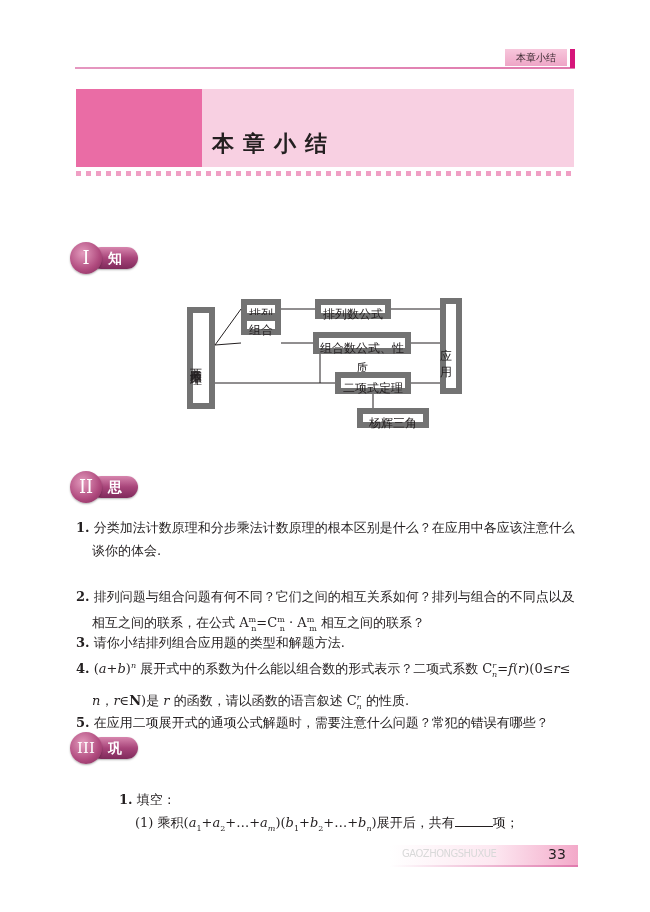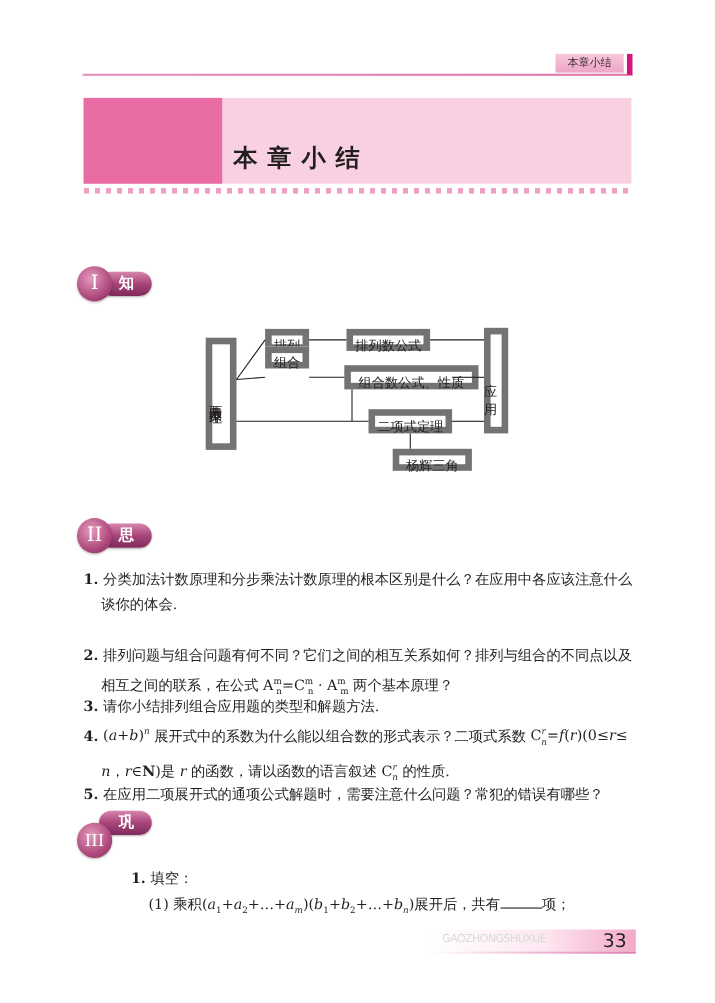--- a/index.html
+++ b/index.html
@@ -47,21 +47,21 @@
   .blank { display: inline-block; width: 38px; border-bottom: 1px solid #231f20; height: 12px; vertical-align: baseline; }
 
   
   .foot-band { position: absolute; left: 390px; top: 845px; width: 188px; height: 20px;
                background: linear-gradient(90deg, #ffffff 0%, #fde8f1 55%, #f3a9c9 100%); }
   .foot-line { position: absolute; left: 390px; top: 865px; width: 188px; height: 2px;
                background: linear-gradient(90deg, #ffffff, #e07aad); }
   .foot-brand { position: absolute; left: 402px; top: 848px; font-family: "DejaVu Sans", sans-serif;
                 font-size: 10px; color: #d9d9d9; letter-spacing: -0.5px; }
   .foot-page { position: absolute; left: 548px; top: 846px; font-family: "DejaVu Sans", sans-serif;
-               font-size: 17px; color: #231f20; }
+               font-size: 14px; color: #231f20; }
   sub, sup { font-size: 8px; }
   i { font-style: italic; }
 </style>
 </head>
 <body>
 
 <div class="run-head-line"></div>
 <div class="run-head-tab">本章小结</div>
 <div class="run-head-bar"></div>
 
@@ -79,21 +79,21 @@
 <div class="diagram">
 
   <div class="dbox vtext" style="left:187px;top:307px;width:28px;height:102px;line-height:26px;padding-top:8px;">两个基本原理</div>
 
   <div class="dbox" style="left:241px;top:299px;width:40px;height:20px;line-height:18px;">排列</div>
 
   <div class="dbox" style="left:241px;top:315px;width:40px;height:20px;line-height:18px;">组合</div>
 
   <div class="dbox" style="left:315px;top:299px;width:76px;height:20px;line-height:18px;">排列数公式</div>
 
-  <div class="dbox" style="left:313px;top:332px;width:122px;height:22px;line-height:20px;">组合数公式、性质</div>
+  <div class="dbox" style="left:313px;top:332px;width:98px;height:22px;line-height:20px;">组合数公式、性质</div>
 
   <div class="dbox" style="left:335px;top:372px;width:76px;height:22px;line-height:20px;">二项式定理</div>
 
   <div class="dbox" style="left:337px;top:408px;width:72px;height:20px;line-height:18px;margin-left:20px;">杨辉三角</div>
 
   <div class="dbox vtext" style="left:440px;top:298px;width:22px;height:96px;line-height:20px;padding-top:22px;letter-spacing:18px;">应用</div>
 
   <svg style="position:absolute;left:0;top:0;" width="650" height="912">
     <g stroke="#231f20" stroke-width="1" fill="none">
       <line x1="215" y1="345" x2="241" y2="309"></line>
@@ -115,38 +115,38 @@
   <div class="badge-pill">思考与交流</div>
 </div>
 
 <div class="q" style="top:516px;">
   <div><span class="num">1.</span> <span>分类加法计数原理和分步乘法计数原理的根本区别是什么？在应用中各应该注意什么</span></div>
   <div class="cont">谈你的体会.</div>
 </div>
 
 <div class="q" style="top:585px;">
   <div><span class="num">2.</span> <span>排列问题与组合问题有何不同？它们之间的相互关系如何？排列与组合的不同点以及</span></div>
-  <div class="cont"><span>相互之间的联系，在公式 </span><span>A<sup>m</sup><sub style="margin-left:-5px;">n</sub>=C<sup>m</sup><sub style="margin-left:-5px;">n</sub> · A<sup>m</sup><sub style="margin-left:-5px;">m</sub></span><span> 两个基本原理？</span></div>
+  <div class="cont"><span>相互之间的联系，在公式 </span><span>A<sup>m</sup><sub style="margin-left:-5px;">n</sub>=C<sup>m</sup><sub style="margin-left:-5px;">n</sub> · A<sup>m</sup><sub style="margin-left:-5px;">m</sub></span><span> 相互之间的联系？</span></div>
 </div>
 
 <div class="q" style="top:631px;">
   <div><span class="num">3.</span> <span>请你小结排列组合应用题的类型和解题方法.</span></div>
 </div>
 
 <div class="q" style="top:654px;">
   <div><span class="num">4.</span> <span>(<i>a</i>+<i>b</i>)<sup><i>n</i></sup></span><span> 展开式中的系数为什么能以组合数的形式表示？二项式系数 </span><span>C<sup><i>r</i></sup><sub style="margin-left:-4px;"><i>n</i></sub>=<i>f</i>(<i>r</i>)(0≤<i>r</i>≤</span></div>
   <div class="cont"><span><i>n</i>，<i>r</i>∈<b>N</b></span><span>)是 </span><i>r</i><span> 的函数，请以函数的语言叙述 </span><span>C<sup><i>r</i></sup><sub style="margin-left:-4px;"><i>n</i></sub></span><span> 的性质.</span></div>
 </div>
 
 <div class="q" style="top:700px;margin-top:11px;">
   <div><span class="num">5.</span> <span>在应用二项展开式的通项公式解题时，需要注意什么问题？常犯的错误有哪些？</span></div>
 </div>
 
 <div class="section-badge" style="top:735px;">
-  <div class="badge-circle" style="font-size:15px;margin-top:16px;">III</div>
+  <div class="badge-circle" style="font-size:15px;">III</div>
   <div class="badge-pill">巩固与提高</div>
 </div>
 
 <div class="q" style="top:788px;margin-left:43px;">
   <div><span class="num">1.</span> <span>填空：</span></div>
   <div class="cont"><span>(1) 乘积</span><span>(<i>a</i><sub>1</sub>+<i>a</i><sub>2</sub>+…+<i>a</i><sub><i>m</i></sub>)(<i>b</i><sub>1</sub>+<i>b</i><sub>2</sub>+…+<i>b</i><sub><i>n</i></sub>)</span><span>展开后，共有</span><span class="blank"></span><span>项；</span></div>
 </div>
 
 <div class="foot-band"></div>
 <div class="foot-line"></div>

